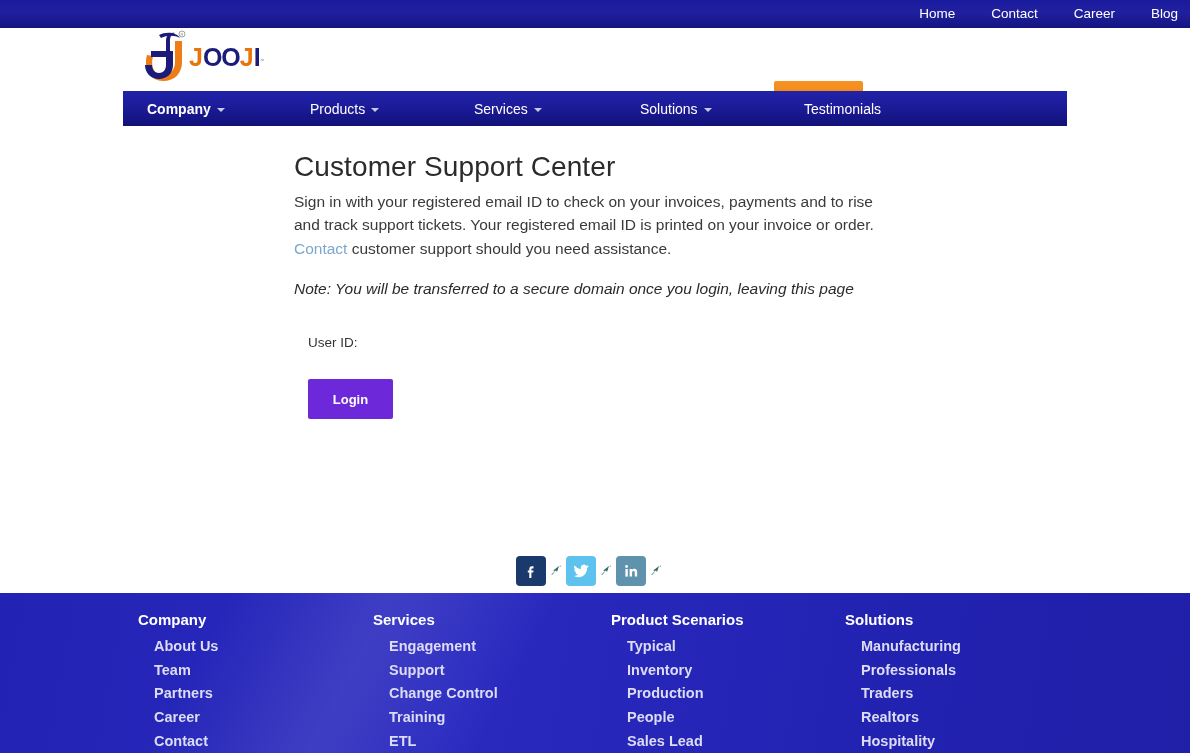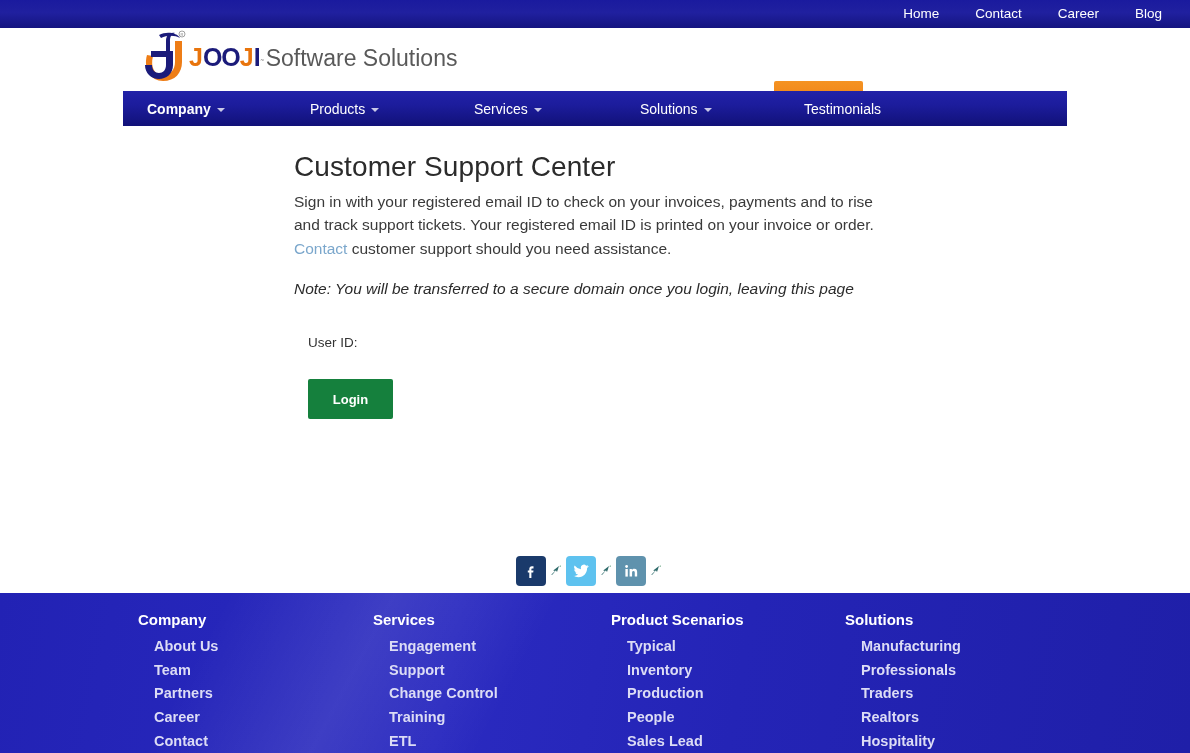--- a/index.html
+++ b/index.html
@@ -12,21 +12,21 @@
     font-family: "Liberation Sans", sans-serif;
   }
 
   
   .topbar {
     position: absolute; left: 0; top: 0;
     width: 1190px; height: 28px;
     background: linear-gradient(180deg, #1a1a9e 0%, #20209f 45%, #141480 100%);
     display: flex; align-items: center; justify-content: flex-end;
   }
-  .topbar-links { display: flex; align-items: flex-end; gap: 0; padding-right: 16px; }
+  .topbar-links { display: flex; align-items: flex-end; gap: 0; padding-right: 0; }
   .topbar-link {
     color: #ffffff; font-size: 13.5px; text-decoration: none;
     padding: 0 18px; line-height: 28px; white-space: nowrap;
     cursor: pointer;
   }
   .topbar-link:last-child { padding-right: 12px; }
 
   
   .header {
     position: absolute; left: 0; top: 28px;
@@ -111,21 +111,21 @@
     outline: none;
   }
   .text-input::placeholder { color: #8b8b8b; opacity: 1; }
   .caret-bar {
     position: absolute; left: 313px; top: 31px;
     width: 1px; height: 17px; background: #555555;
   }
   .login-btn {
     margin-top: 22px;
     width: 85px; height: 40px;
-    background: #15803d;
+    background: #6d28d9;
     border: none; border-radius: 2px;
     color: #ffffff; font-size: 13px; font-weight: bold;
     font-family: "Liberation Sans", sans-serif;
     cursor: pointer;
   }
 
   
   .social-row {
     position: absolute; left: 516px; top: 556px;
     display: flex; align-items: center; gap: 0;
@@ -198,21 +198,20 @@
         <circle cx="45" cy="5" r="3" fill="none" stroke="#8a8a8a" stroke-width="0.8"></circle>
         <text x="45" y="7" font-size="4" fill="#8a8a8a" text-anchor="middle" font-family="Liberation Sans, sans-serif">R</text>
       </svg>
     </span>
     <span class="logo-text">
       <span class="logo-j1">J</span>
       <span class="logo-oo">OO</span>
       <span class="logo-j2">J</span>
       <span class="logo-i">I</span>
       <span class="logo-tm">˜</span>
-      <span class="logo-tagline">Software Solutions</span>
     </span>
   </a>
 
   <button class="demo-btn">Demo</button>
 </header>
 
 <nav class="mainnav">
   <a class="nav-item active" style="left:24px">
     <span>Company</span>
     <i class="caret"></i>

